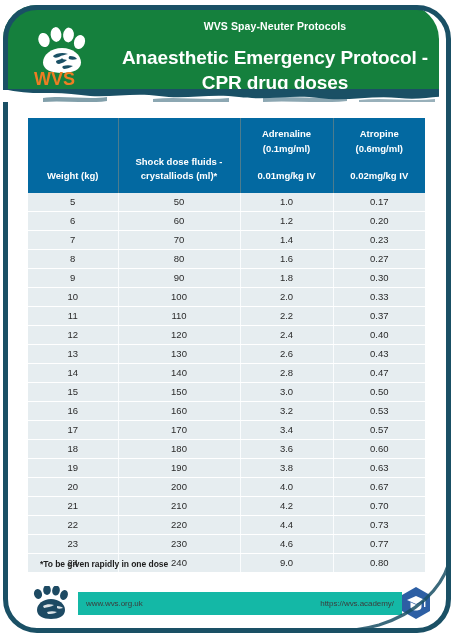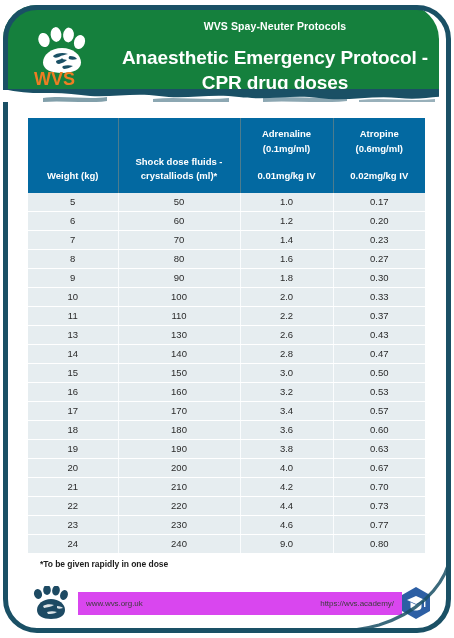--- a/index.html
+++ b/index.html
@@ -154,21 +154,21 @@
     width: 44px;
     height: 34px;
   }
 
   .footer-bar {
     position: absolute;
     left: 78px;
     top: 592px;
     width: 324px;
     height: 23px;
-    background: #d946ef;
+    background: #14b8a6;
     display: flex;
     align-items: center;
     justify-content: space-between;
     padding: 0 8px;
   }
 
   .footer-url {
     font-size: 8px;
     color: #3c3c3c;
     letter-spacing: -0.05px;
@@ -305,20 +305,26 @@
           <td>2.0</td>
           <td>0.33</td>
         </tr>
         <tr>
           <td>11</td>
           <td>110</td>
           <td>2.2</td>
           <td>0.37</td>
         </tr>
         <tr>
+          <td>12</td>
+          <td>120</td>
+          <td>2.4</td>
+          <td>0.40</td>
+        </tr>
+        <tr>
           <td>13</td>
           <td>130</td>
           <td>2.6</td>
           <td>0.43</td>
         </tr>
         <tr>
           <td>14</td>
           <td>140</td>
           <td>2.8</td>
           <td>0.47</td>

